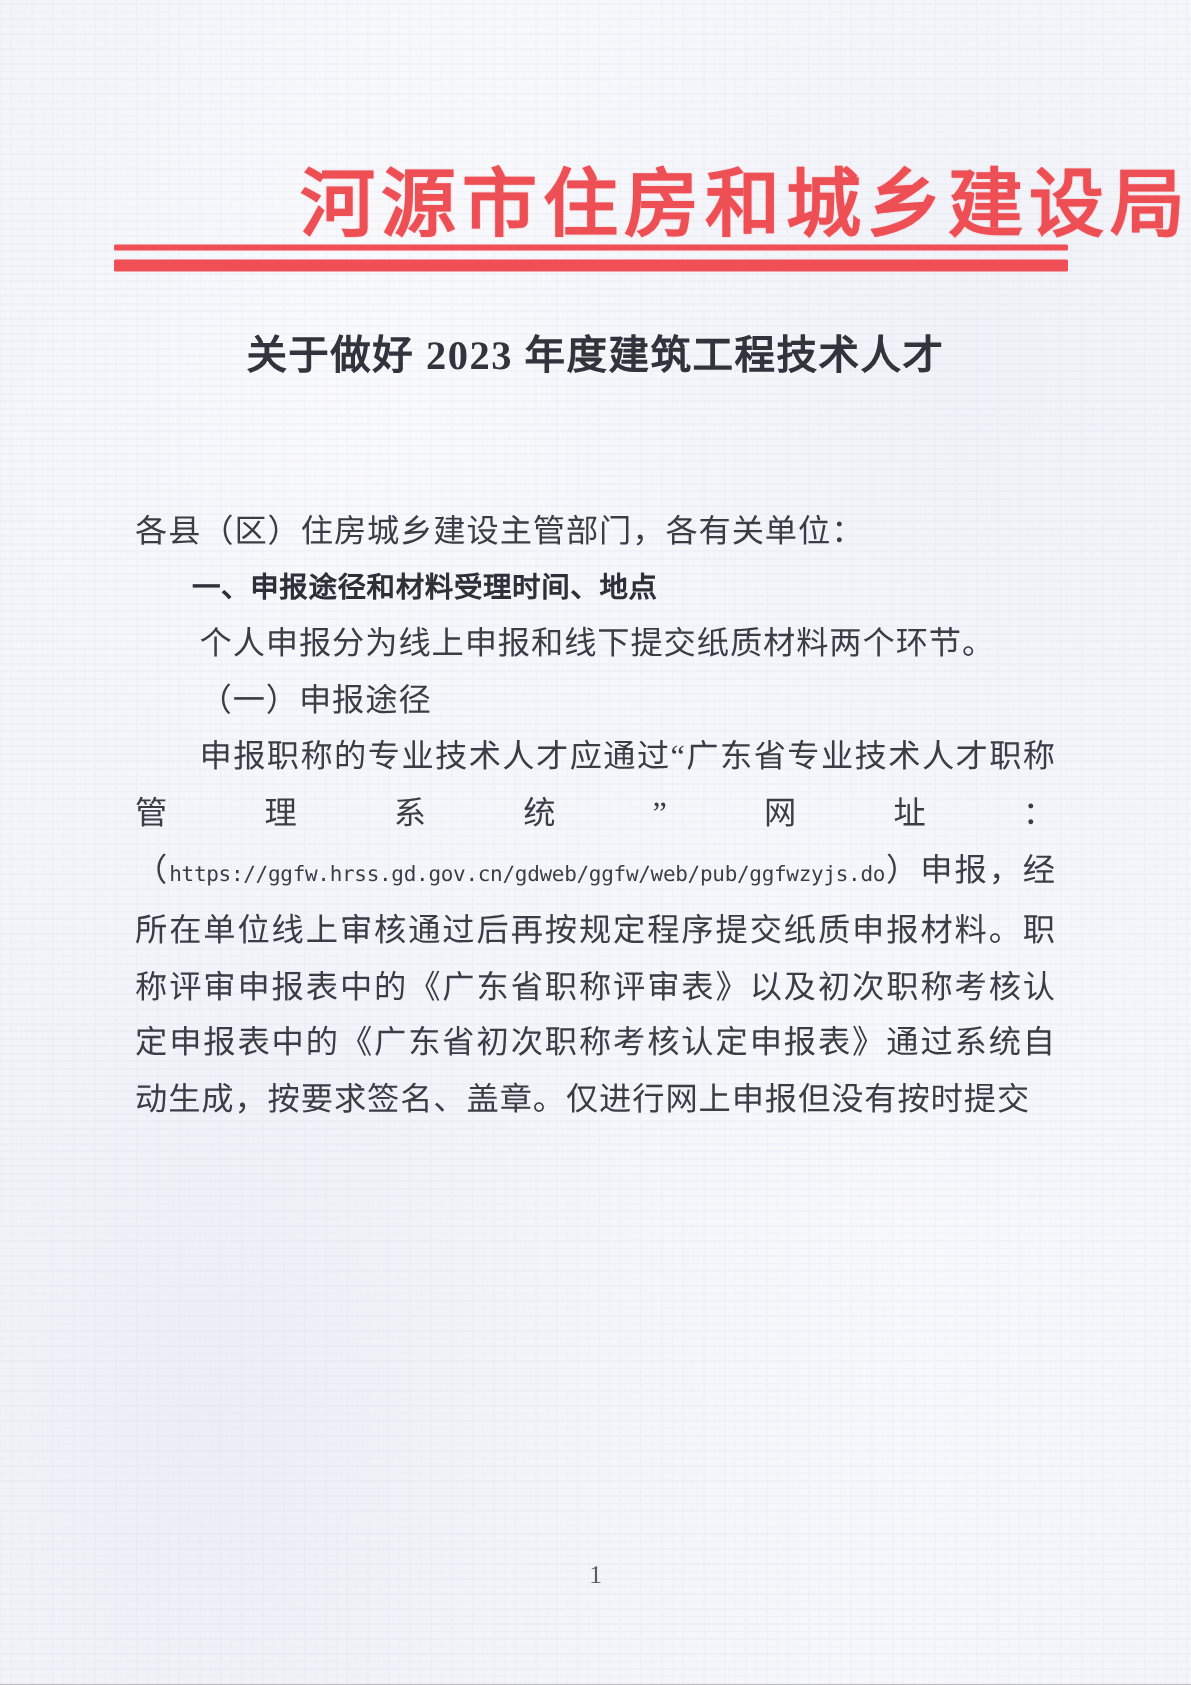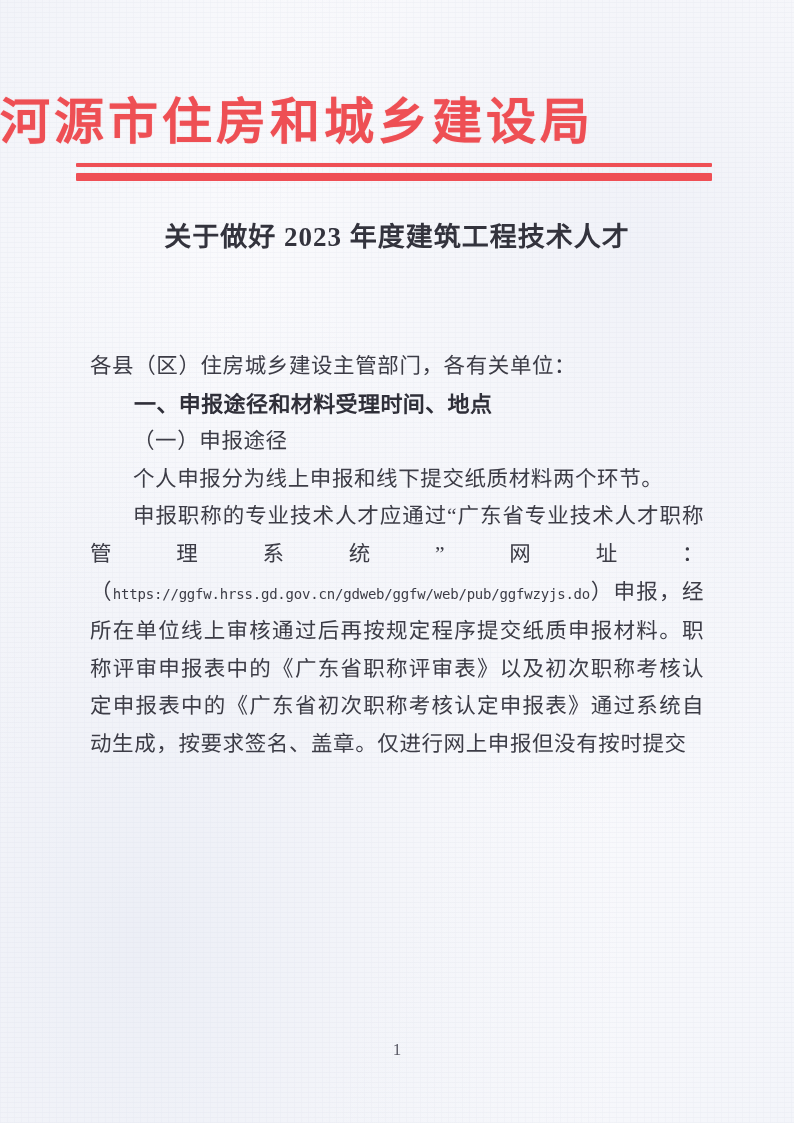--- a/index.html
+++ b/index.html
@@ -45,24 +45,24 @@
   }
 
   .content {
     position: relative;
     z-index: 10;
   }
 
   
   .letterhead {
     position: absolute;
-    top: 95px;
+    top: 109px;
     left: 0;
     right: 0;
-    text-align: left;
+    text-align: right;
   }
   .letterhead-title {
     font-family: "Liberation Serif", "DejaVu Serif", serif;
     font-weight: bold;
     font-size: 50px;
     line-height: 1.08;
     letter-spacing: 4px;
     color: #ee4f54;
     text-shadow: 0 0 1px rgba(238,79,84,0.45);
     white-space: nowrap;
@@ -97,38 +97,38 @@
     font-size: 27px;
     line-height: 47px;
     letter-spacing: 1px;
     color: #33333d;
   }
   .doc-title-line { display: block; white-space: nowrap; font-family: Liberation Serif, serif; }
 
   
   .body {
     position: absolute;
-    top: 348px;
+    top: 336px;
     left: 90px;
     width: 614px;
   }
   .para {
     font-size: 21.5px;
     line-height: 37.6px;
     letter-spacing: 0.6px;
     text-align: justify;
     text-justify: inter-character;
     margin: 0;
     color: #3c3c46;
   }
   .indent { text-indent: 2em; }
   .heading-bold {
     font-family: "DejaVu Sans", "Liberation Sans", sans-serif;
     font-weight: bold;
-    font-size: 22px;
+    font-size: 19px;
     line-height: 37.6px;
     letter-spacing: 0.4px;
     text-indent: 2em;
     margin: 0;
     color: #2f2f39;
   }
   .subheading {
     text-indent: 2em;
   }
   .url {
@@ -169,23 +169,23 @@
       <span class="doc-title-line">关于做好 2023 年度建筑工程技术人才</span>
     </div>
 
     <div class="body">
 
       <p class="para">各县（区）住房城乡建设主管部门，各有关单位：</p>
 
 
       <p class="heading-bold">一、申报途径和材料受理时间、地点</p>
 
+      <p class="para indent">个人申报分为线上申报和线下提交纸质材料两个环节。</p>
+
       <p class="para subheading">（一）申报途径</p>
-
-      <p class="para indent">个人申报分为线上申报和线下提交纸质材料两个环节。</p>
 
       <p class="para indent"><span>申报职称的专业技术人才应通过“广东省专业技术人才职称管理系统”网址：（</span><span class="url">https://ggfw.hrss.gd.gov.cn/gdweb/ggfw/web/pub/ggfwzyjs.do</span><span>）申报，经所在单位线上审核通过后再按规定程序提交纸质申报材料。职称评审申报表中的《广东省职称评审表》以及初次职称考核认定申报表中的《广东省初次职称考核认定申报表》通过系统自动生成，按要求签名、盖章。仅进行网上申报但没有按时提交</span></p>
 
     </div>
 
     <div class="page-number">1</div>
 
   </div>
 </div>
 

